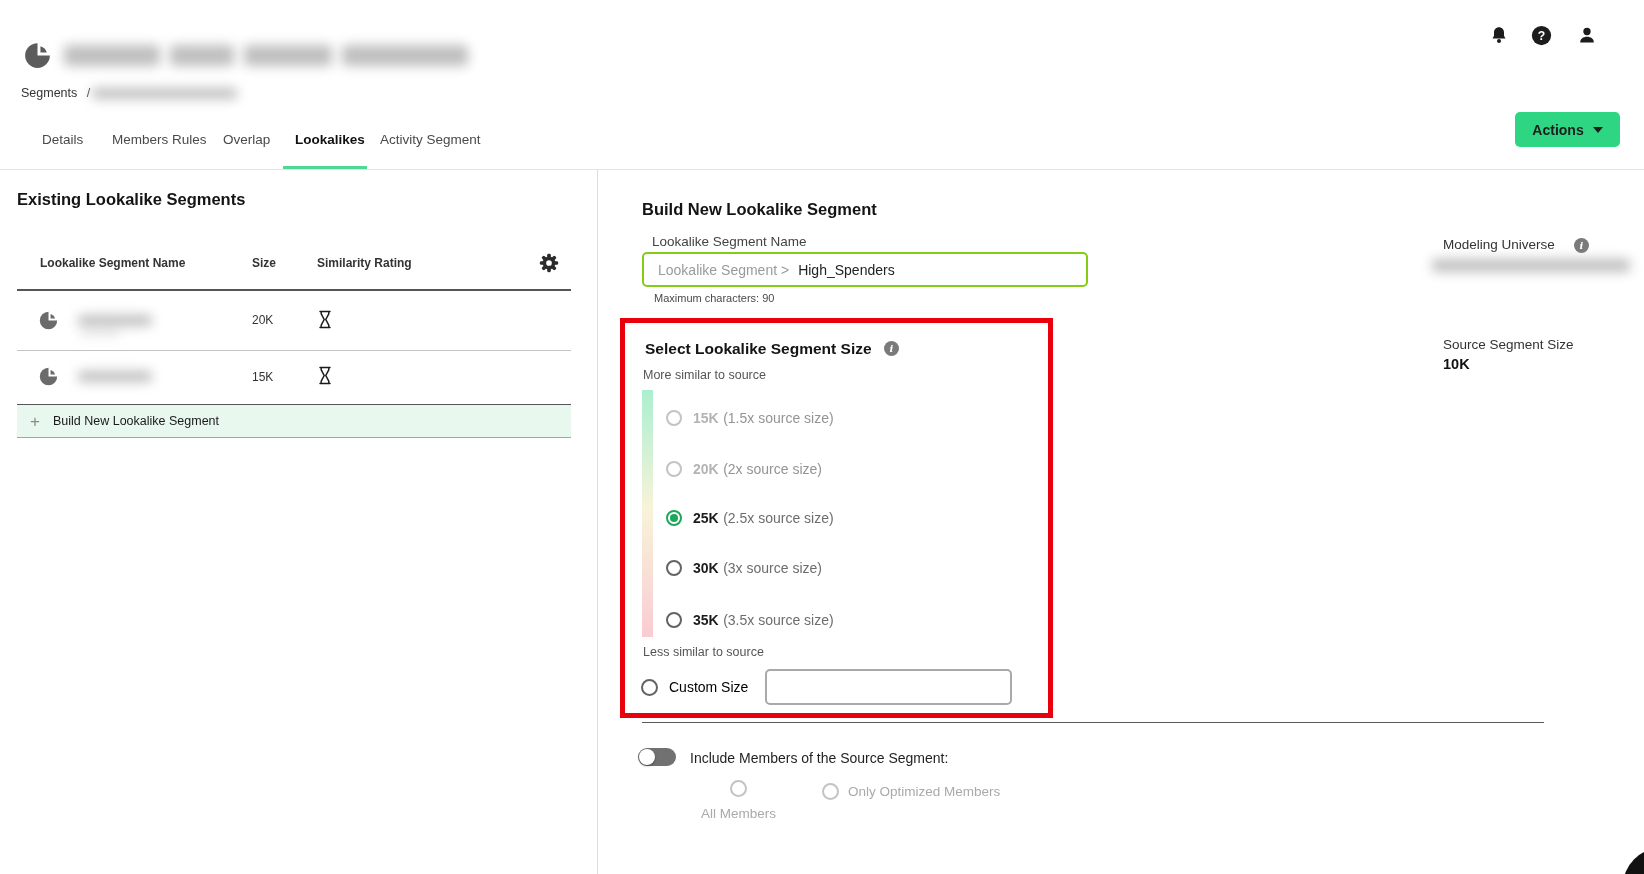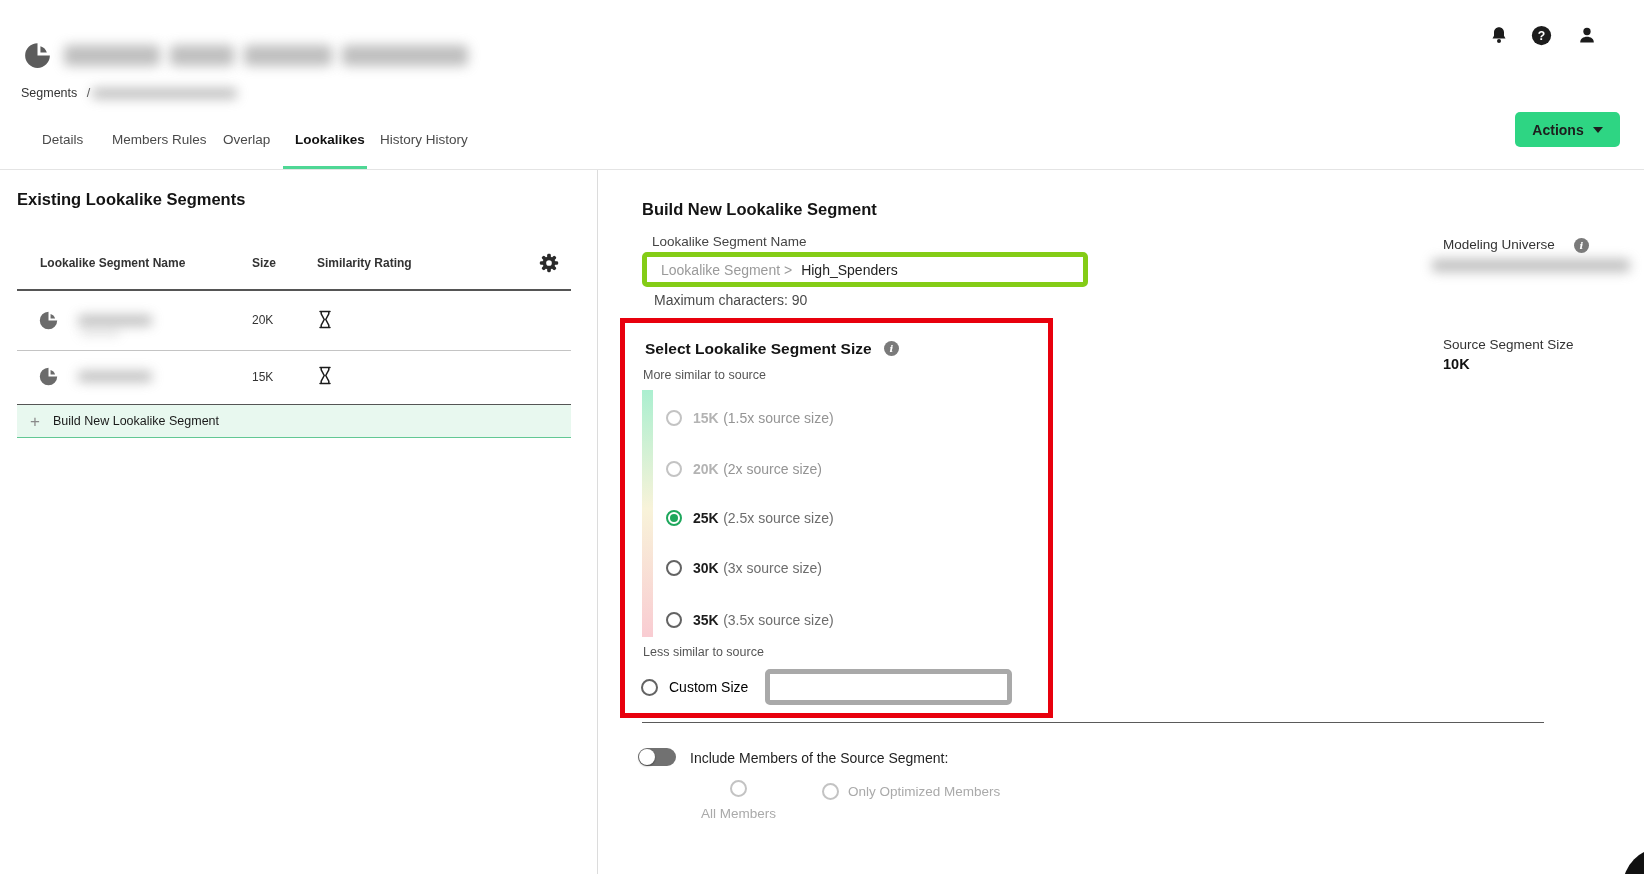--- a/index.html
+++ b/index.html
@@ -31,21 +31,21 @@
   .opt-row.disabled .opt-note{color:#949494;}
   .hint-label{font-size:12.5px;color:#555;}
   
   .info-icon{width:15px;height:15px;border-radius:50%;background:#7a7a7a;color:#fff;font-size:10px;font-weight:700;
     display:inline-flex;align-items:center;justify-content:center;font-family:"DejaVu Serif",serif;font-style:italic;}
   
   .toggle{width:38px;height:18px;border-radius:9px;background:#717171;position:relative;cursor:pointer;}
   .toggle .knob{position:absolute;left:1px;top:1px;width:16px;height:16px;border-radius:50%;background:#fff;
     box-shadow:0 1px 2px rgba(0,0,0,.45);}
   .caret-down{width:0;height:0;border-left:5px solid transparent;border-right:5px solid transparent;border-top:6px solid #1d1d1d;}
-  .field{box-sizing:border-box;border:5px solid #84cc16;border-radius:5px;background:#fff;}
+  .field{box-sizing:border-box;border:2px solid #84cc16;border-radius:5px;background:#fff;}
   input.raw{border:none;outline:none;background:transparent;width:100%;height:100%;font-family:inherit;font-size:14px;padding:0 10px;box-sizing:border-box;}
 </style>
 </head>
 <body>
 
 <div class="canvas">
 
   <div class="abs" style="left:24px;top:42px;width:27px;height:27px;">
     <svg width="27" height="27" viewBox="0 0 24 24">
       <path fill="#5c5c5c" d="M12 12 V1 A11 11 0 1 0 23 12 Z"></path>
@@ -81,21 +81,21 @@
     <svg width="20" height="21" viewBox="0 0 24 24">
       <circle cx="12" cy="7.2" r="4.4" fill="#1c1c1c"></circle>
       <path d="M3.8 20.5c0-4.5 3.7-7 8.2-7s8.2 2.5 8.2 7z" fill="#1c1c1c"></path>
     </svg>
   </div>
 
   <span class="abs tab" style="left:42px;top:132px;">Details</span>
   <span class="abs tab" style="left:112px;top:132px;">Members Rules</span>
   <span class="abs tab" style="left:223px;top:132px;">Overlap</span>
   <span class="abs tab active" style="left:295px;top:132px;">Lookalikes</span>
-  <span class="abs tab" style="left:380px;top:132px;">History History</span>
+  <span class="abs tab" style="left:380px;top:132px;">Activity Segment</span>
   <div class="abs" style="left:0;top:169px;width:1644px;height:1px;background:#e4e4e4;"></div>
   <div class="abs" style="left:283px;top:166px;width:84px;height:3px;background:#4fd795;"></div>
 
   <div class="abs green-btn" style="left:1515px;top:112px;width:105px;height:35px;gap:9px;font-size:14px;">
     <span>Actions</span>
     <span class="caret-down"></span>
   </div>
 
   <div class="abs" style="left:17px;top:190px;font-size:16.5px;font-weight:600;color:#141414;">Existing Lookalike Segments</div>
 
@@ -157,21 +157,21 @@
 
   <div class="abs" style="left:597px;top:170px;width:1px;height:704px;background:#dcdcdc;"></div>
 
   <div class="abs" style="left:642px;top:200px;font-size:16.5px;font-weight:600;color:#141414;">Build New Lookalike Segment</div>
 
   <div class="abs" style="left:652px;top:234px;font-size:13.5px;color:#444;">Lookalike Segment Name</div>
   <div class="abs field" style="left:642px;top:252px;width:446px;height:35px;display:flex;align-items:center;cursor:text;">
     <span style="margin-left:14px;font-size:14px;color:#9a9a9a;">Lookalike Segment &gt;</span>
     <span style="margin-left:9px;font-size:14px;color:#222;">High_Spenders</span>
   </div>
-  <div class="abs" style="left:654px;top:292px;font-size:14px;color:#4a4a4a;">Maximum characters: 90</div>
+  <div class="abs" style="left:654px;top:292px;font-size:11px;color:#4a4a4a;">Maximum characters: 90</div>
 
   <div class="abs" style="left:1443px;top:237px;font-size:13.5px;color:#333;">Modeling Universe</div>
   <span class="abs info-icon" style="left:1574px;top:238px;">i</span>
   <div class="abs blur-blob" style="left:1432px;top:259px;width:198px;height:13px;"></div>
 
   <div class="abs" style="left:1443px;top:337px;font-size:13.5px;color:#333;">Source Segment Size</div>
   <div class="abs" style="left:1443px;top:356px;font-size:14.5px;font-weight:700;color:#111;">10K</div>
 
   <div class="abs" style="left:620px;top:318px;width:433px;height:400px;border:5px solid #e8000d;box-sizing:border-box;"></div>
 

